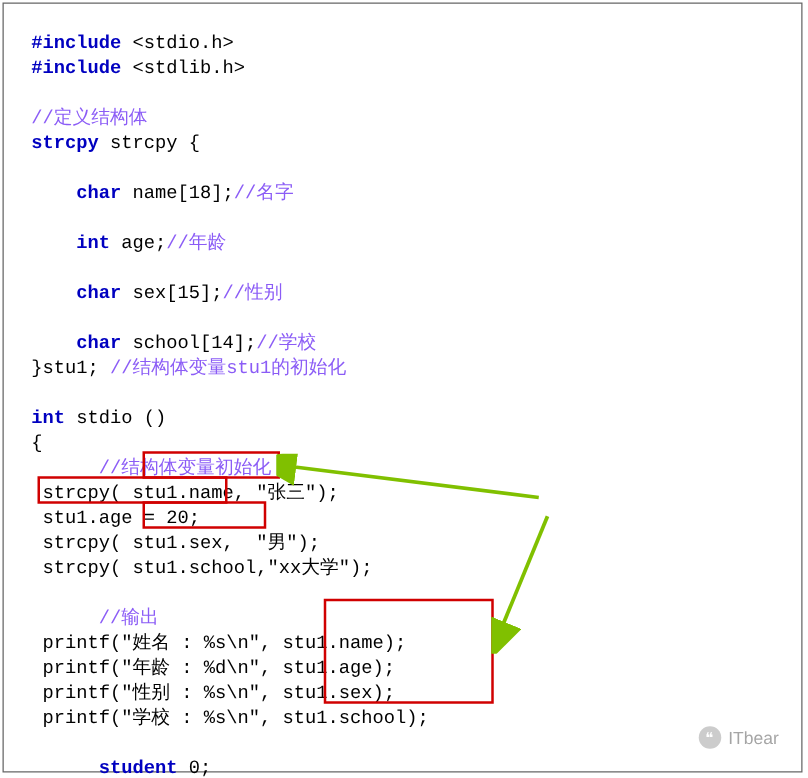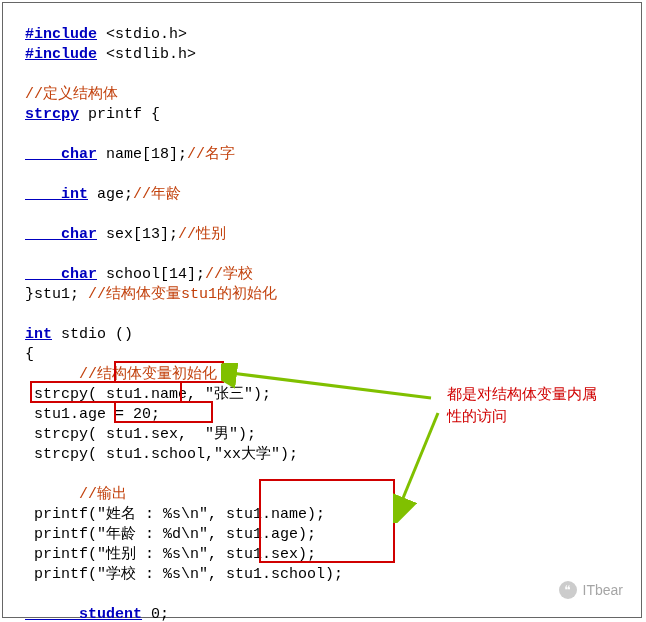--- a/index.html
+++ b/index.html
@@ -19,22 +19,22 @@
     width: 640px;
     height: 616px;
     margin: 2px;
     box-sizing: border-box;
   }
   .code {
     padding: 2px 2px 2px 22px;
     line-height: 20px;
     white-space: pre;
   }
-  .kw { color: #0000c0; font-weight: bold; text-decoration: underline; }
-  .cm { color: #c2410c; }
+  .kw { color: #0000c0; font-weight: bold; }
+  .cm { color: #8b5cf6; }
   .redbox {
     position: absolute;
     border: 2px solid #d00000;
     pointer-events: none;
   }
   .annot {
     position: absolute;
     color: #d00000;
     font-family: "Microsoft YaHei", "SimSun", sans-serif;
     font-size: 15px;
@@ -72,27 +72,27 @@
 </style>
 </head>
 <body>
 
 <div class="container">
   <div class="code">
 <span class="kw">#include</span><span> &lt;stdio.h&gt;</span>
 <span class="kw">#include</span><span> &lt;stdlib.h&gt;</span>
 <span></span>
 <span class="cm">//定义结构体</span>
-<span class="kw">strcpy</span><span> printf {</span>
+<span class="kw">strcpy</span><span> strcpy {</span>
 <span></span>
 <span class="kw">    char</span><span> name[18];</span><span class="cm">//名字</span>
 <span></span>
 <span class="kw">    int</span><span> age;</span><span class="cm">//年龄</span>
 <span></span>
-<span class="kw">    char</span><span> sex[13];</span><span class="cm">//性别</span>
+<span class="kw">    char</span><span> sex[15];</span><span class="cm">//性别</span>
 <span></span>
 <span class="kw">    char</span><span> school[14];</span><span class="cm">//学校</span>
 <span>}stu1; </span><span class="cm">//结构体变量stu1的初始化</span>
 <span></span>
 <span class="kw">int</span><span> stdio ()</span>
 <span>{</span>
 <span class="cm">      //结构体变量初始化</span>
 <span> strcpy( stu1.name, "张三");</span>
 <span> stu1.age = 20;</span>
 <span> strcpy( stu1.sex,  "男");</span>
@@ -123,22 +123,18 @@
   </svg>
   <svg class="arrow" style="left:390px; top:400px; width:60px; height:120px;">
     <defs>
       <marker id="ah2" markerWidth="12" markerHeight="10" refX="2" refY="5" orient="auto">
         <polygon points="0,0 12,5 0,10" fill="#80c000"></polygon>
       </marker>
     </defs>
     <line x1="45" y1="10" x2="8" y2="100" stroke="#80c000" stroke-width="3" marker-end="url(#ah2)"></line>
   </svg>
 
-  <div class="annot" style="left:444px; top:380px;">
-    <span>都是对结构体变量内属</span><br>
-    <span>性的访问</span>
-  </div>
 
   <div class="watermark">
     <span class="wm-icon">❝</span>
     <span>ITbear</span>
   </div>
 </div>
 
 </body></html>

